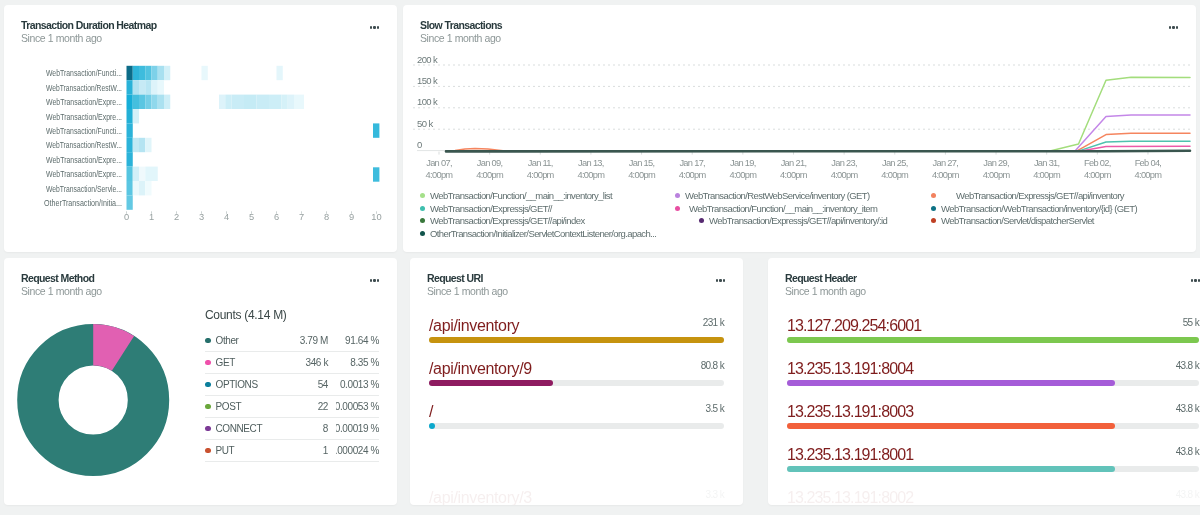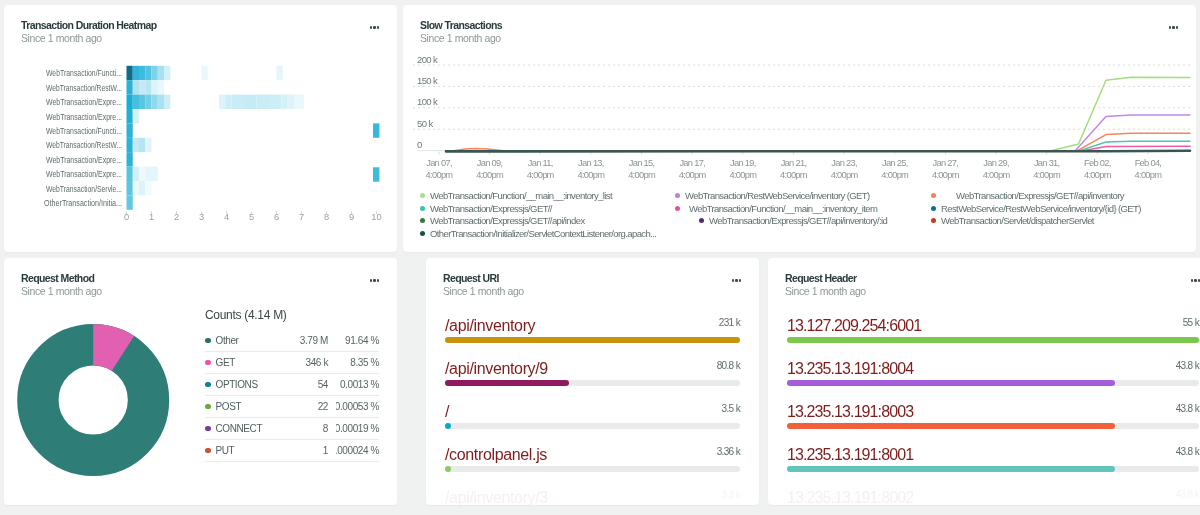--- a/index.html
+++ b/index.html
@@ -1,21 +1,21 @@
 <!DOCTYPE html>
 <html><head>
 <meta charset="utf-8">
 <style>
   * { margin:0; padding:0; box-sizing:border-box; }
   html,body { width:1200px; height:515px; background:#f0f2f2; font-family:"Liberation Sans", sans-serif; overflow:hidden; }
   .card { position:absolute; background:#fff; border-radius:4px; box-shadow:0 1px 2px rgba(0,0,0,0.04); overflow:hidden; }
   #c-tl { left:4px; top:5px; width:393px; height:247px; }
   #c-tr { left:403px; top:5px; width:793px; height:247px; }
   #c-bl { left:4px; top:258px; width:393px; height:247px; }
-  #c-bm { left:426px; top:258px; width:333px; height:247px; }
+  #c-bm { left:410px; top:258px; width:333px; height:247px; }
   #c-br { left:768px; top:258px; width:450px; height:247px; }
   .title { position:absolute; left:17px; top:13.5px; font-size:10.5px; font-weight:700; letter-spacing:-0.6px; color:#293a3d; }
   .sub { position:absolute; left:17px; top:26.5px; font-size:10.5px; letter-spacing:-0.4px; color:#8d9797; }
   .menu { position:absolute; right:17.8px; top:21.4px; display:flex; gap:1.5px; }
   .menu i { width:2.2px; height:2.2px; border-radius:50%; background:#3e4c4f; }
   svg text { font-family:"Liberation Sans", sans-serif; }
   
   .leg { position:absolute; display:flex; align-items:center; gap:5px; height:10px; }
   .leg i { width:5px; height:5px; border-radius:50%; flex:none; }
   .leg span { font-size:9.5px; letter-spacing:-0.6px; color:#5f6e6e; white-space:nowrap;text-align:right; }
@@ -232,21 +232,21 @@
       <div class="leg" style="left: 272px; top: 210.9px; padding-left: 24px;">
         <i style="background:#572a71"></i>
         <span>WebTransaction/Expressjs/GET//api/inventory/:id</span>
       </div>
       <div class="leg" style="left: 528px; top: 185.5px; gap: 20px;">
         <i style="background:#f2825f"></i>
         <span>WebTransaction/Expressjs/GET//api/inventory</span>
       </div>
       <div class="leg" style="left: 528px; top: 198.2px;">
         <i style="background:#0e7285"></i>
-        <span>RestWebService/RestWebService/inventory/{id} (GET)</span>
+        <span>WebTransaction/WebTransaction/inventory/{id} (GET)</span>
       </div>
       <div class="leg" style="left: 528px; top: 210.9px;">
         <i style="background:#bf4024"></i>
         <span>WebTransaction/Servlet/dispatcherServlet</span>
       </div>
     </div>
 </div>
 
 <div class="card" id="c-bl">
   <div class="title">Request Method</div>
@@ -320,26 +320,20 @@
       <span class="val">80.8 k</span>
       <div class="track"></div>
       <div class="fill" style="width:124px;background:#8e1b60"></div>
     </div>
   <div class="brow" style="top:144px;">
       <span class="lab">/</span>
       <span class="val">3.5 k</span>
       <div class="track"></div>
       <div class="fill" style="width:6px;background:#0ca8cc"></div>
     </div>
-  <div class="brow" style="top:187px;">
-      <span class="lab">/controlpanel.js</span>
-      <span class="val">3.36 k</span>
-      <div class="track"></div>
-      <div class="fill" style="width:6px;background:#8fc963"></div>
-    </div>
   <div class="brow" style="top:230px;opacity:0.07;">
       <span class="lab">/api/inventory/3</span>
       <span class="val">3.3 k</span>
     </div>
 </div>
 
 <div class="card" id="c-br">
   <div class="title">Request Header</div>
   <div class="sub">Since 1 month ago</div>
   <div class="menu">

